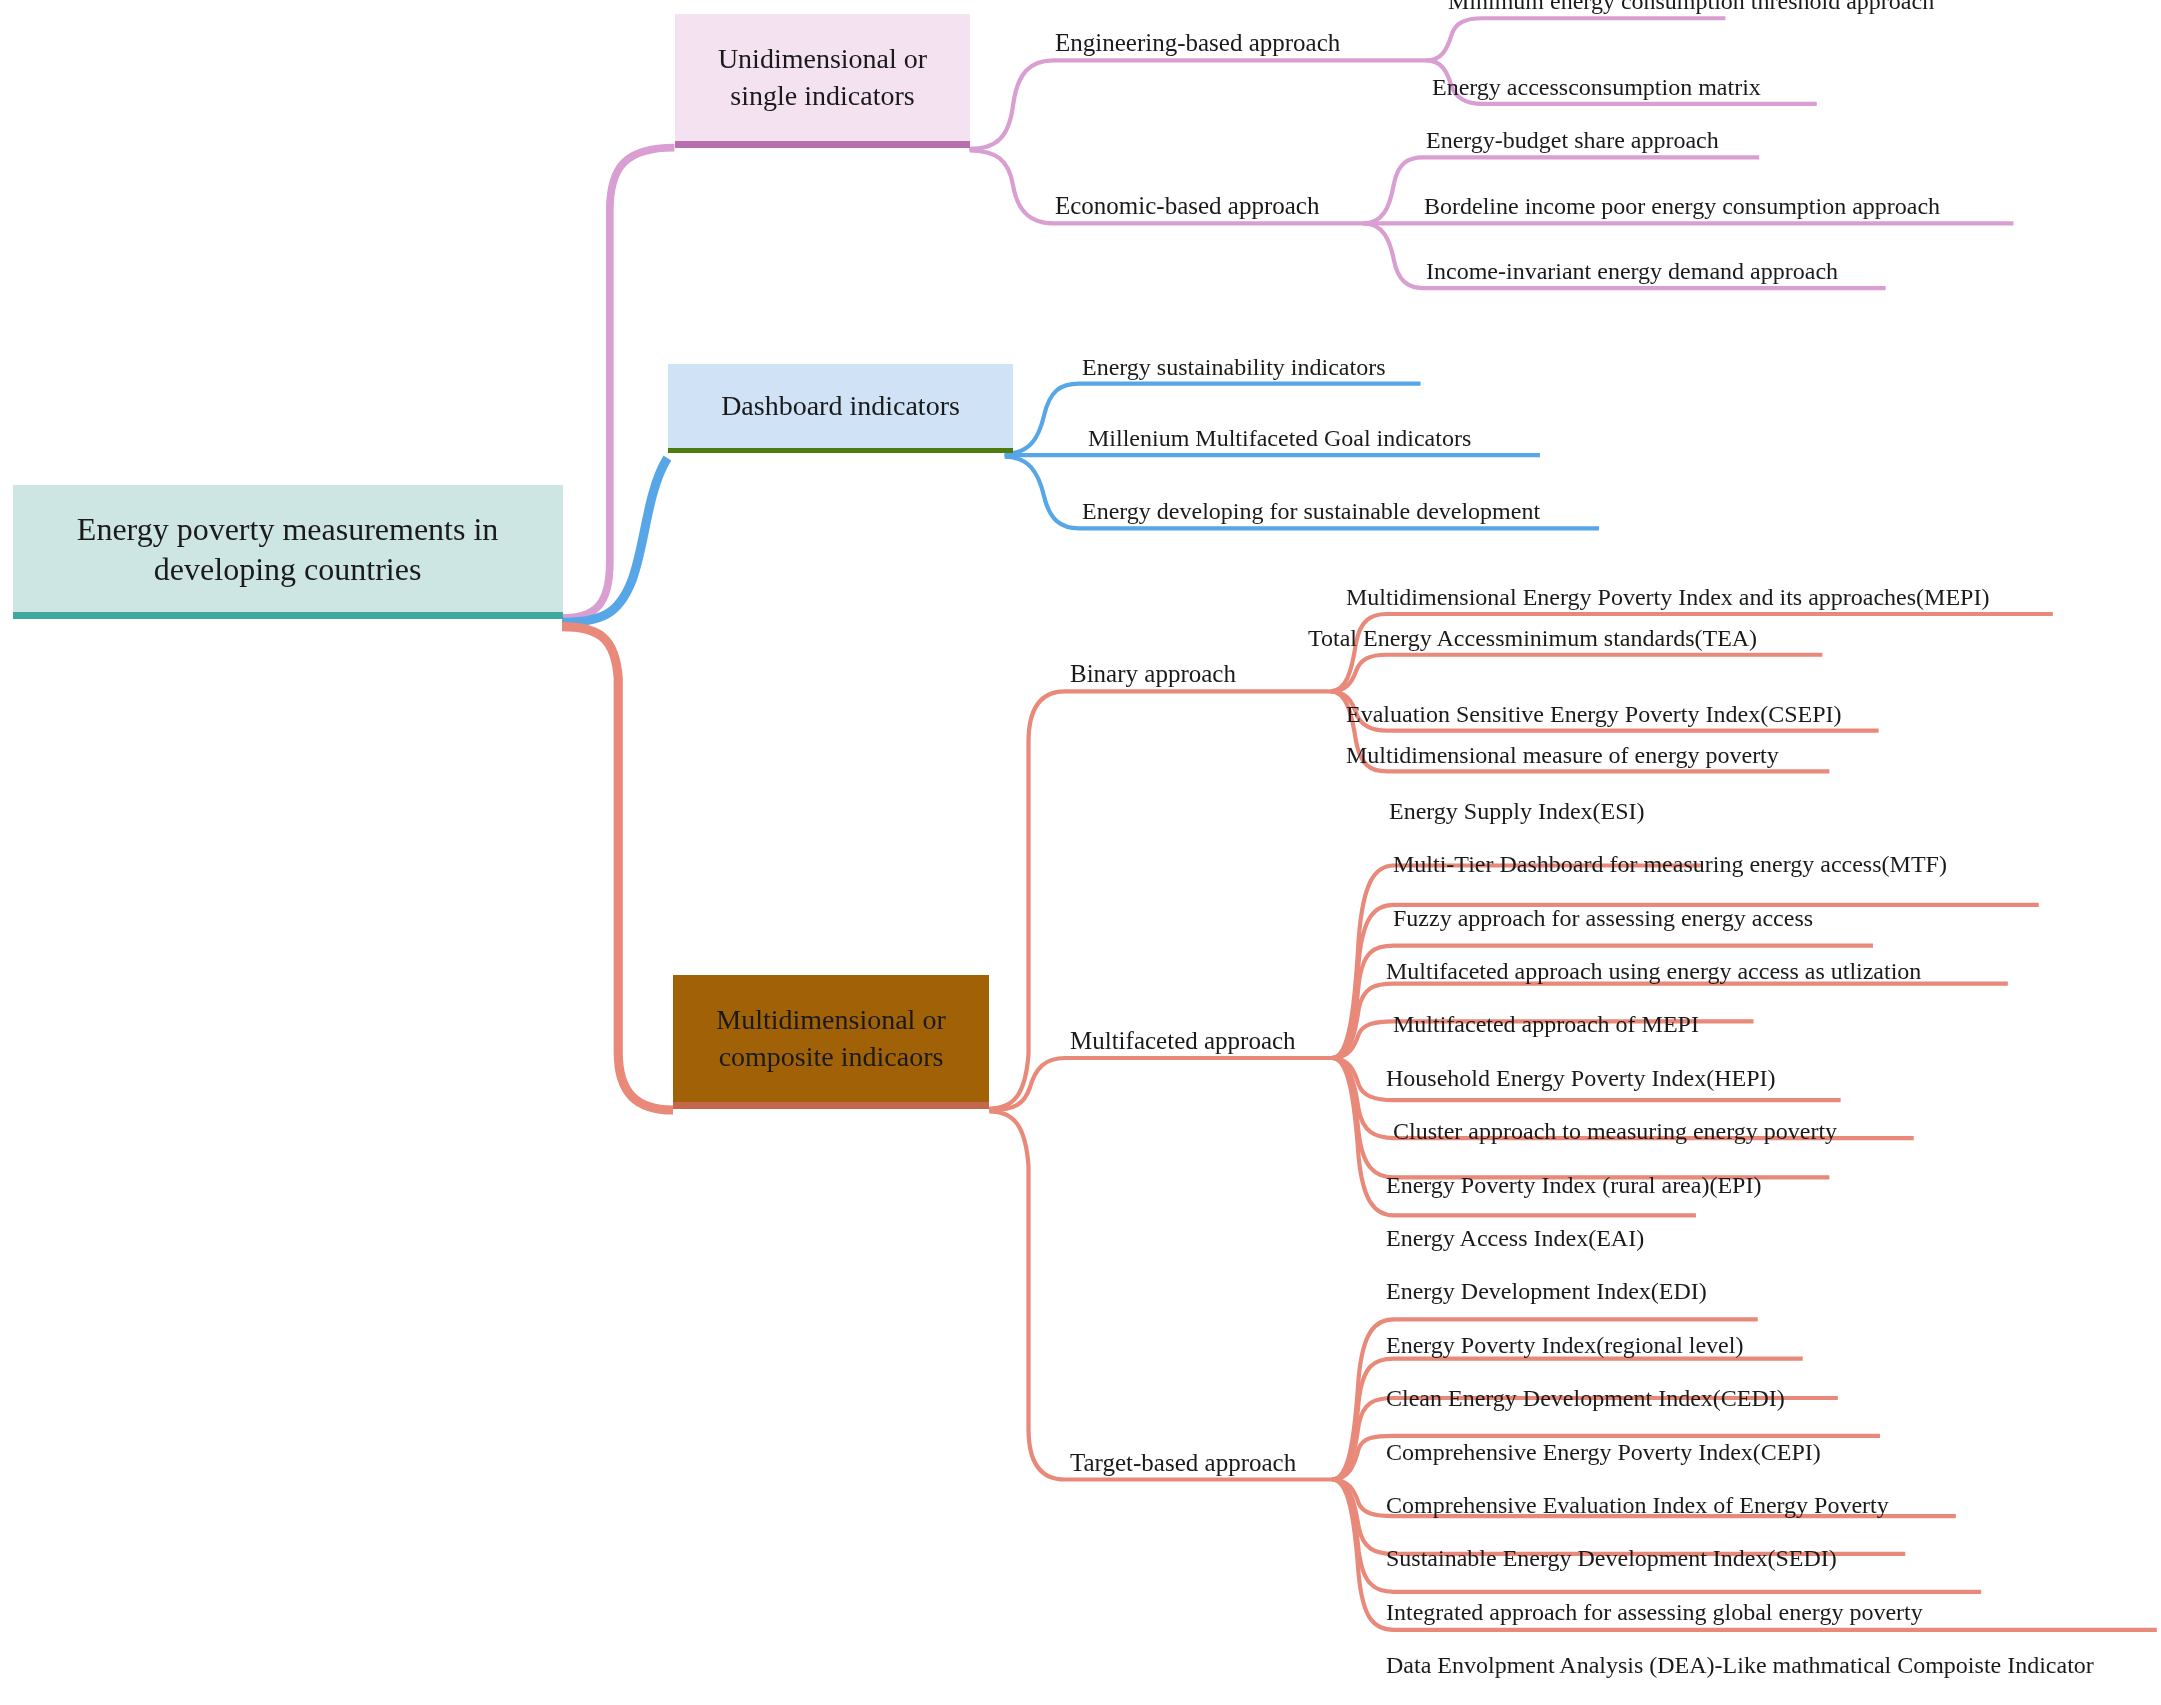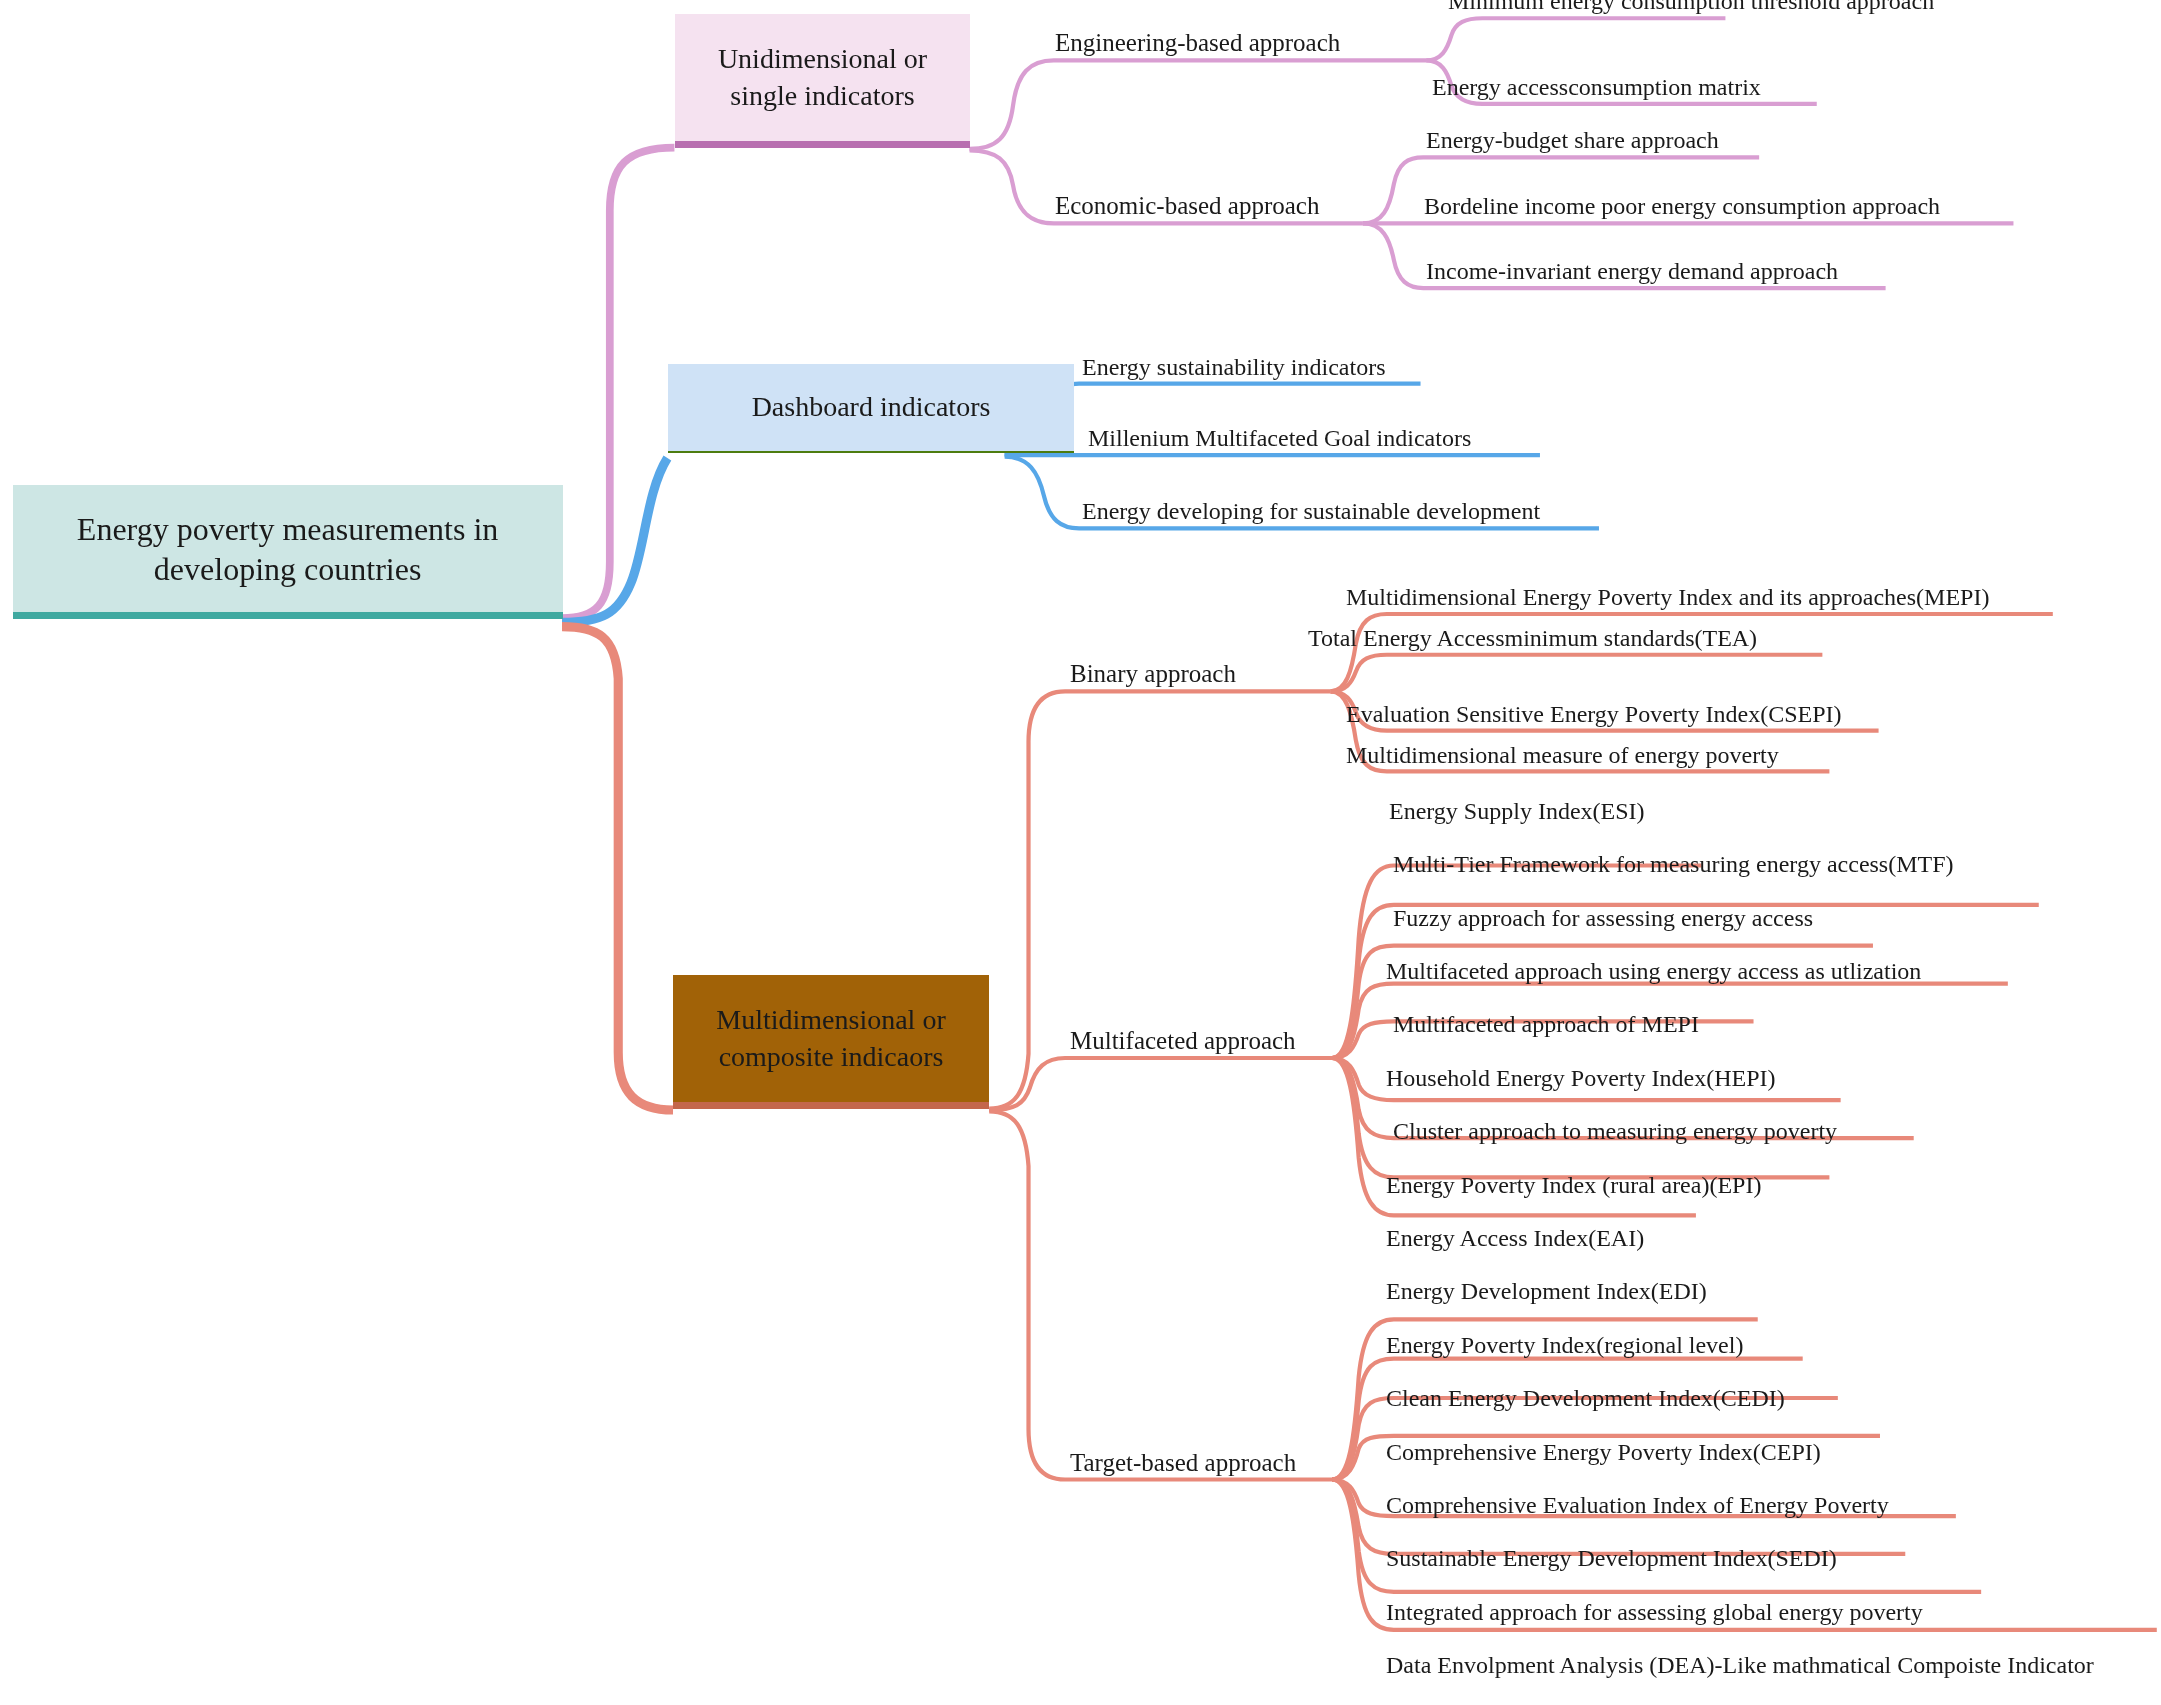--- a/index.html
+++ b/index.html
@@ -17,22 +17,22 @@
     display:flex;align-items:center;justify-content:center;text-align:center;
     font-size:32px; line-height:1.25; padding:0 17px;
   }
   
   .lvl1{
     display:flex;align-items:center;justify-content:center;text-align:center;
     font-size:28px;line-height:1.3;padding:0 14px;
   }
   .lvl1.uni{ left:675px; top:14px; width:295px; height:134px;
     background:#f5e2f0; border-bottom:7px solid #b86fb0;}
-  .lvl1.dash{ left:668px; top:364px; width:406px; height:89px;
-    background:#cfe2f6; border-bottom:2px solid #4d7c0f;}
+  .lvl1.dash{ left:668px; top:364px; width:345px; height:89px;
+    background:#cfe2f6; border-bottom:5px solid #4d7c0f;}
   .lvl1.multi{ left:673px; top:975px; width:316px; height:134px;
     background:#a16207; border-bottom:7px solid #c4674b;}
 
   
   .lvl2{ font-size:25px; line-height:1; white-space:nowrap;
          transform:translateY(-100%); padding-bottom:4.9px;}
 
   
   .leaf{ font-size:24px; line-height:1; white-space:nowrap;
          transform:translateY(-100%); padding-bottom:4.9px;}
@@ -129,21 +129,21 @@
   <div class="node leaf" style="left:1082px;top:384px;">Energy sustainability indicators</div>
   <div class="node leaf" style="left:1088px;top:455px;">Millenium Multifaceted Goal indicators</div>
   <div class="node leaf" style="left:1082px;top:528px;">Energy developing for sustainable development</div>
 
   <div class="node leaf" style="left:1346px;top:614px;">Multidimensional Energy Poverty Index and its approaches(MEPI)</div>
   <div class="node leaf" style="left:1308px;top:655px;">Total Energy Accessminimum standards(TEA)</div>
   <div class="node leaf" style="left:1346px;top:731px;">Evaluation Sensitive Energy Poverty Index(CSEPI)</div>
   <div class="node leaf" style="left:1346px;top:772px;">Multidimensional measure of energy poverty</div>
 
   <div class="node leaf" style="left:1389px;top:828px;">Energy Supply Index(ESI)</div>
-  <div class="node leaf" style="left:1393px;top:881px;">Multi-Tier Framework for measuring energy access(MTF)</div>
+  <div class="node leaf" style="left:1393px;top:881px;">Multi-Tier Dashboard for measuring energy access(MTF)</div>
   <div class="node leaf" style="left:1393px;top:935px;">Fuzzy approach for assessing energy access</div>
   <div class="node leaf" style="left:1386px;top:988px;">Multifaceted approach using energy access as utlization</div>
   <div class="node leaf" style="left:1393px;top:1041px;">Multifaceted approach of MEPI</div>
   <div class="node leaf" style="left:1386px;top:1095px;">Household Energy Poverty Index(HEPI)</div>
   <div class="node leaf" style="left:1393px;top:1148px;">Cluster approach to measuring energy poverty</div>
   <div class="node leaf" style="left:1386px;top:1202px;">Energy Poverty Index (rural area)(EPI)</div>
   <div class="node leaf" style="left:1386px;top:1255px;">Energy Access Index(EAI)</div>
 
   <div class="node leaf" style="left:1386px;top:1308px;">Energy Development Index(EDI)</div>
   <div class="node leaf" style="left:1386px;top:1362px;">Energy Poverty Index(regional level)</div>

